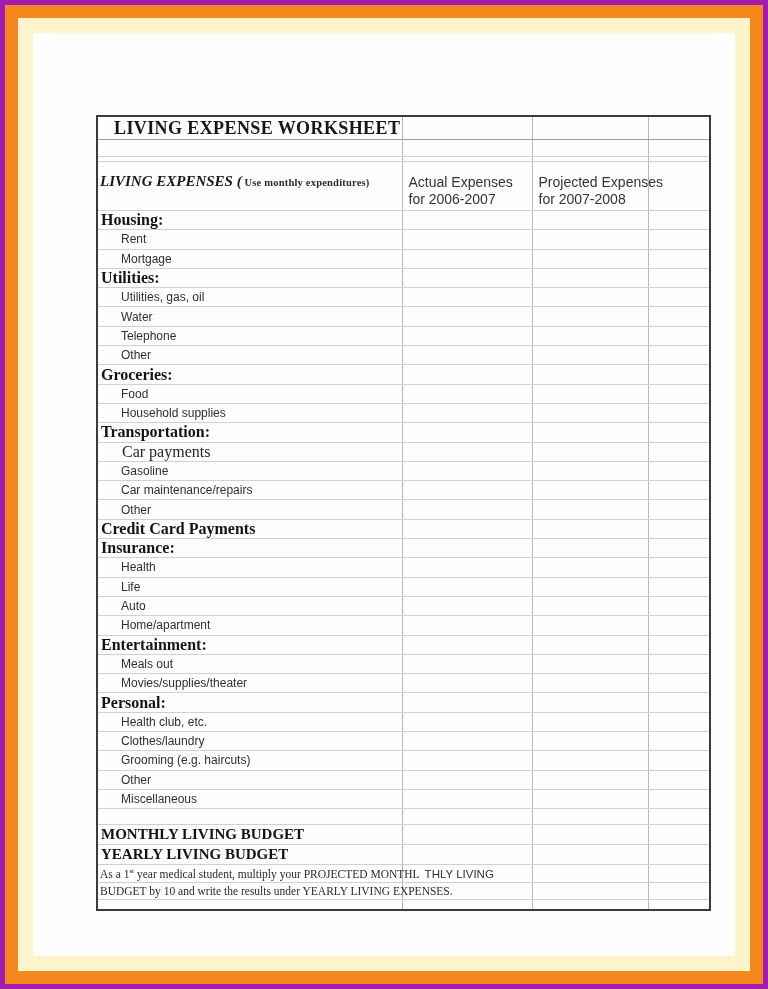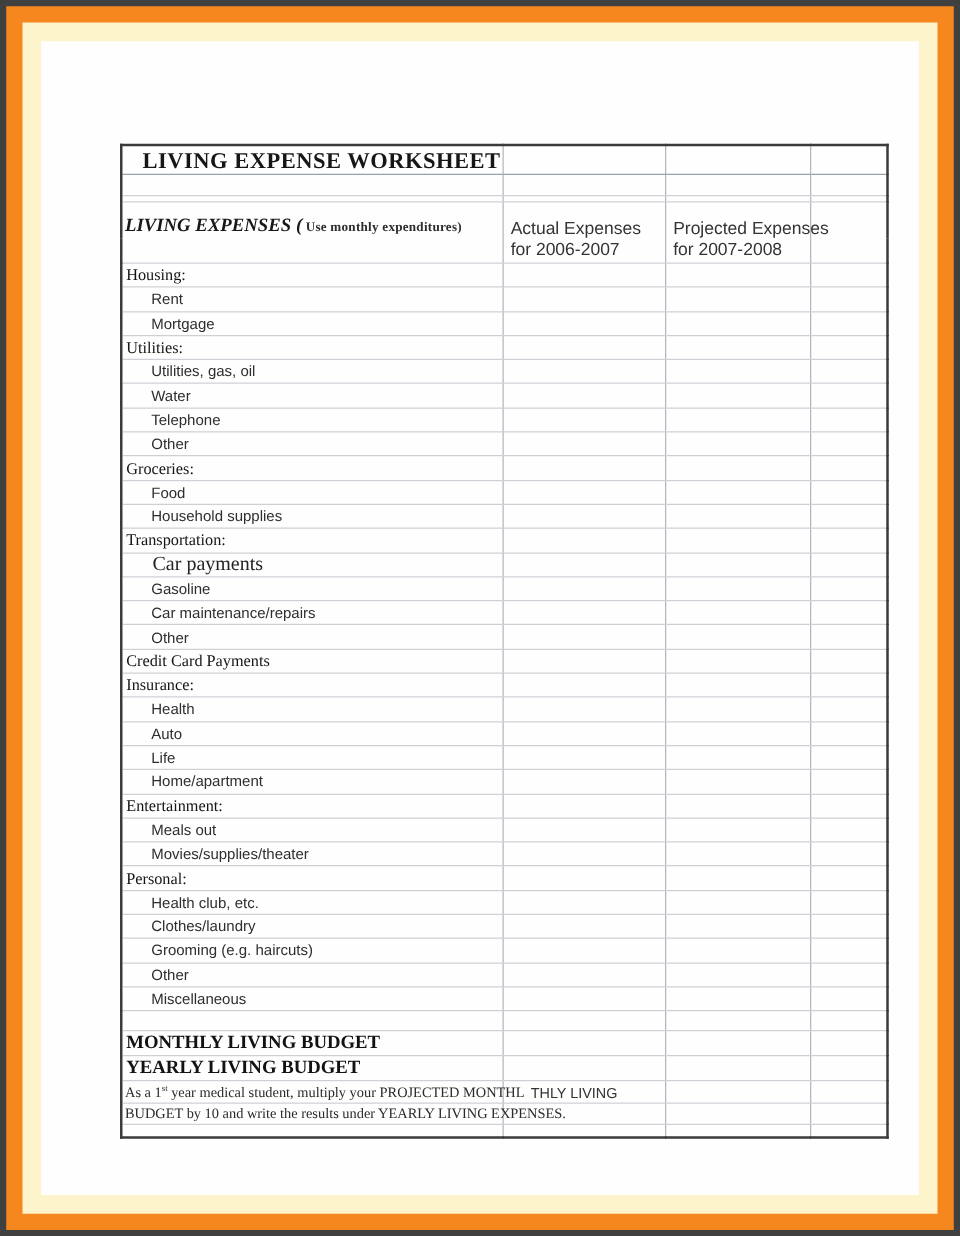--- a/index.html
+++ b/index.html
@@ -61,21 +61,21 @@
   }
   .cell-colhead {
     font-family: "Liberation Sans", sans-serif;
     font-size: 14px; color: #333;
     padding-left: 6px; white-space: nowrap;
   }
   
   .data-row td { height: 18.3px; }
   .row-section {
     font-family: "Liberation Serif", serif;
-    font-weight: normal; font-size: 13px;
+    font-weight: bold; font-size: 16px;
     color: #141414; padding-left: 3px; white-space: nowrap;
   }
   .row-item {
     font-family: "Liberation Sans", sans-serif;
     font-size: 12px; color: #2e2e2e;
     padding-left: 23px; white-space: nowrap;
   }
   .row-item-serif {
     font-family: "Liberation Serif", serif;
     font-size: 16px; color: #232323;
@@ -100,21 +100,21 @@
   .note-sans {
     font-family: "Liberation Sans", sans-serif;
     font-size: 11.5px; color: #333;
     margin-left: 5px;
   }
   .r-empty3 td { height: 9px; }
 </style>
 </head>
 <body>
 
-<div class="frame-red" style="background: #404040;">
+<div class="frame-red" style="background: #a21caf;">
   <div class="frame-orange" style="background: rgb(246, 135, 31);">
     <div class="frame-cream" style="background: rgb(253, 244, 204);">
       <div class="page" style="background: rgb(254, 254, 254);">
 
         <table class="worksheet">
           <colgroup>
             <col style="width:305px">
             <col style="width:130px">
             <col style="width:116px">
             <col style="width:62px">
@@ -282,28 +282,28 @@
               </tr>
 
               <tr class="data-row">
                 <td class="row-item">Health</td>
                 <td></td>
                 <td></td>
                 <td></td>
               </tr>
 
               <tr class="data-row">
+                <td class="row-item">Life</td>
+                <td></td>
+                <td></td>
+                <td></td>
+              </tr>
+
+              <tr class="data-row">
                 <td class="row-item">Auto</td>
-                <td></td>
-                <td></td>
-                <td></td>
-              </tr>
-
-              <tr class="data-row">
-                <td class="row-item">Life</td>
                 <td></td>
                 <td></td>
                 <td></td>
               </tr>
 
               <tr class="data-row">
                 <td class="row-item">Home/apartment</td>
                 <td></td>
                 <td></td>
                 <td></td>

